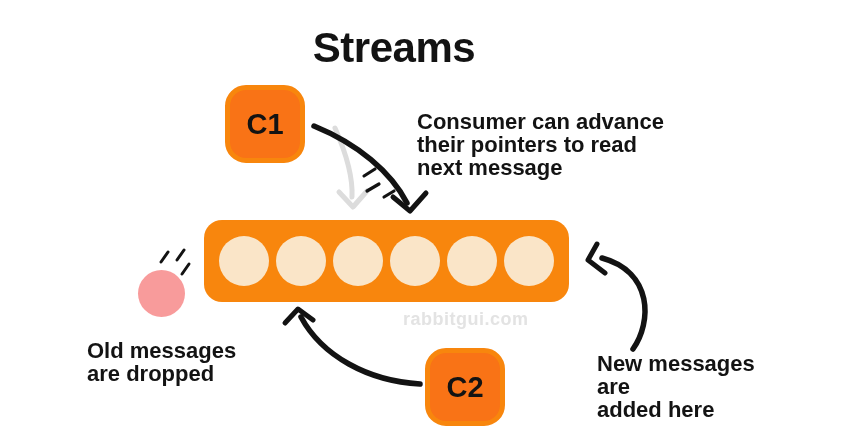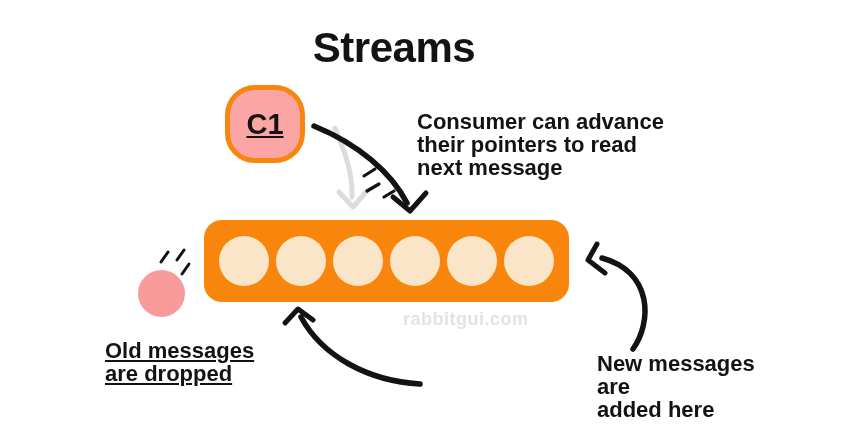--- a/index.html
+++ b/index.html
@@ -26,27 +26,26 @@
     left:0;right:0;top:24px;
     text-align:center;
     font-size:42px;
     font-weight:800;
     letter-spacing:-0.5px;
     color:var(--ink);
   }
   .consumer-box{
     position:absolute;
     width:80px;height:78px;
-    background:#fca5a5;
+    background:#f97316;
     border:5px solid var(--orange);
-    border-radius:30px;
+    border-radius:21px;
     display:flex;align-items:center;justify-content:center;
     font-size:29px;font-weight:700;color:var(--ink);
     z-index:3;
-    text-decoration:underline;
   }
   .c1{left:225px;top:85px;}
   .c2{left:425px;top:348px;}
   .stream-bar{
     position:absolute;
     left:204px;top:220px;
     width:365px;height:82px;
     background:var(--orange);
     border-radius:18px;
     display:flex;align-items:center;justify-content:center;
@@ -68,21 +67,21 @@
   .note{
     position:absolute;
     font-size:22px;
     font-weight:700;
     line-height:23px;
     color:var(--ink);
     white-space:pre-line;
     z-index:2;
   }
   .note-consumer{left:417px;top:110px;}
-  .note-old{left:105px;top:339px;text-decoration:underline;}
+  .note-old{left:87px;top:339px;}
   .note-new{left:597px;top:352px;}
   .watermark{
     position:absolute;
     left:403px;top:309px;
     font-size:18px;
     font-weight:700;
     letter-spacing:0.5px;
     color:var(--watermark);
     z-index:0;
   }
@@ -97,20 +96,23 @@
 <body>
 
 <div class="canvas">
 
   <div class="title">Streams</div>
 
   <div class="consumer-box c1">
     <span>C1</span>
   </div>
 
+  <div class="consumer-box c2">
+    <span>C2</span>
+  </div>
 
   <div class="stream-bar">
       <div class="msg"></div>
       <div class="msg"></div>
       <div class="msg"></div>
       <div class="msg"></div>
       <div class="msg"></div>
       <div class="msg"></div>
     </div>
 

